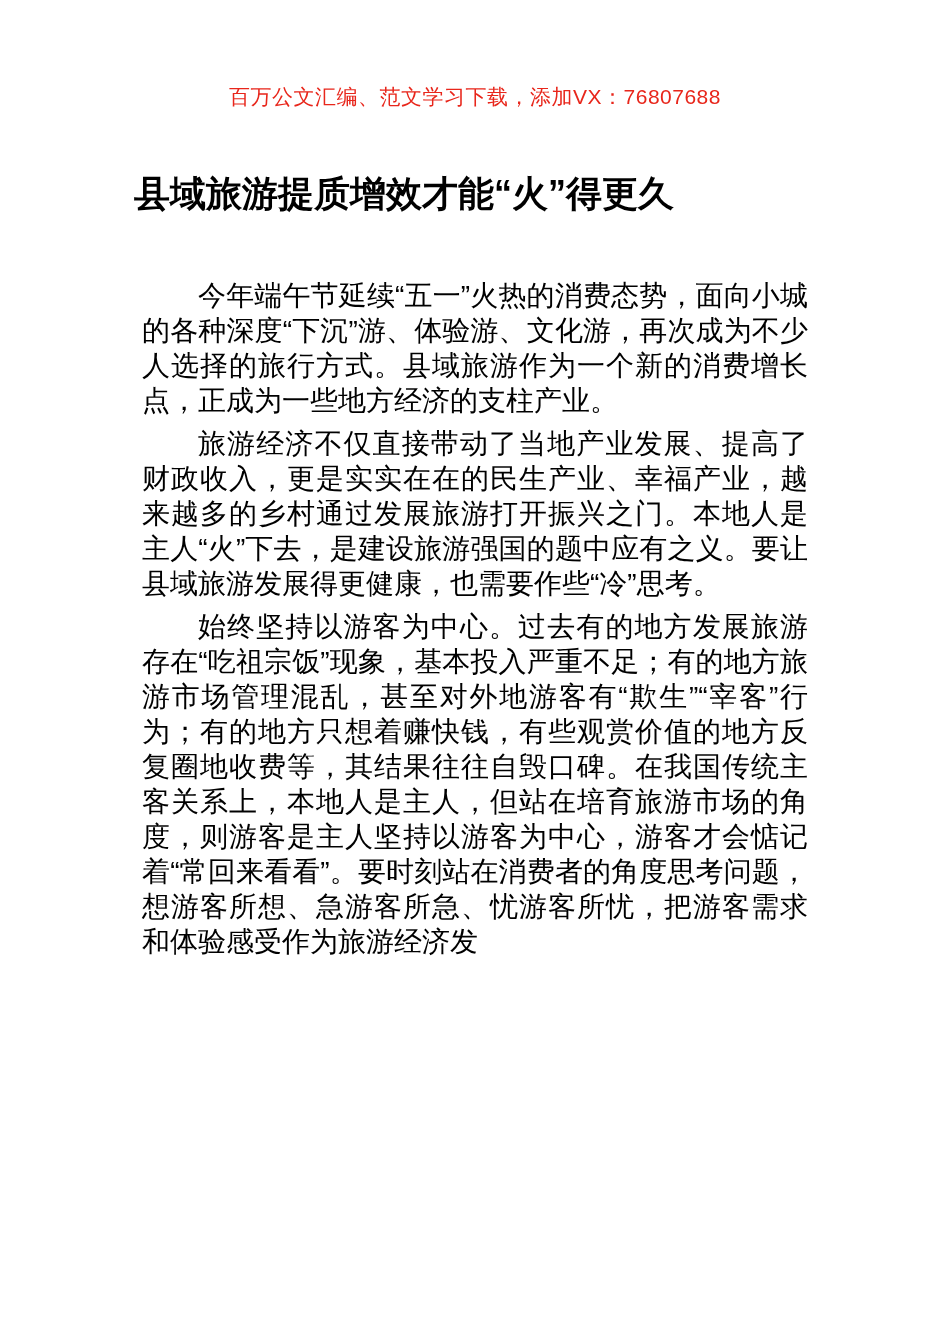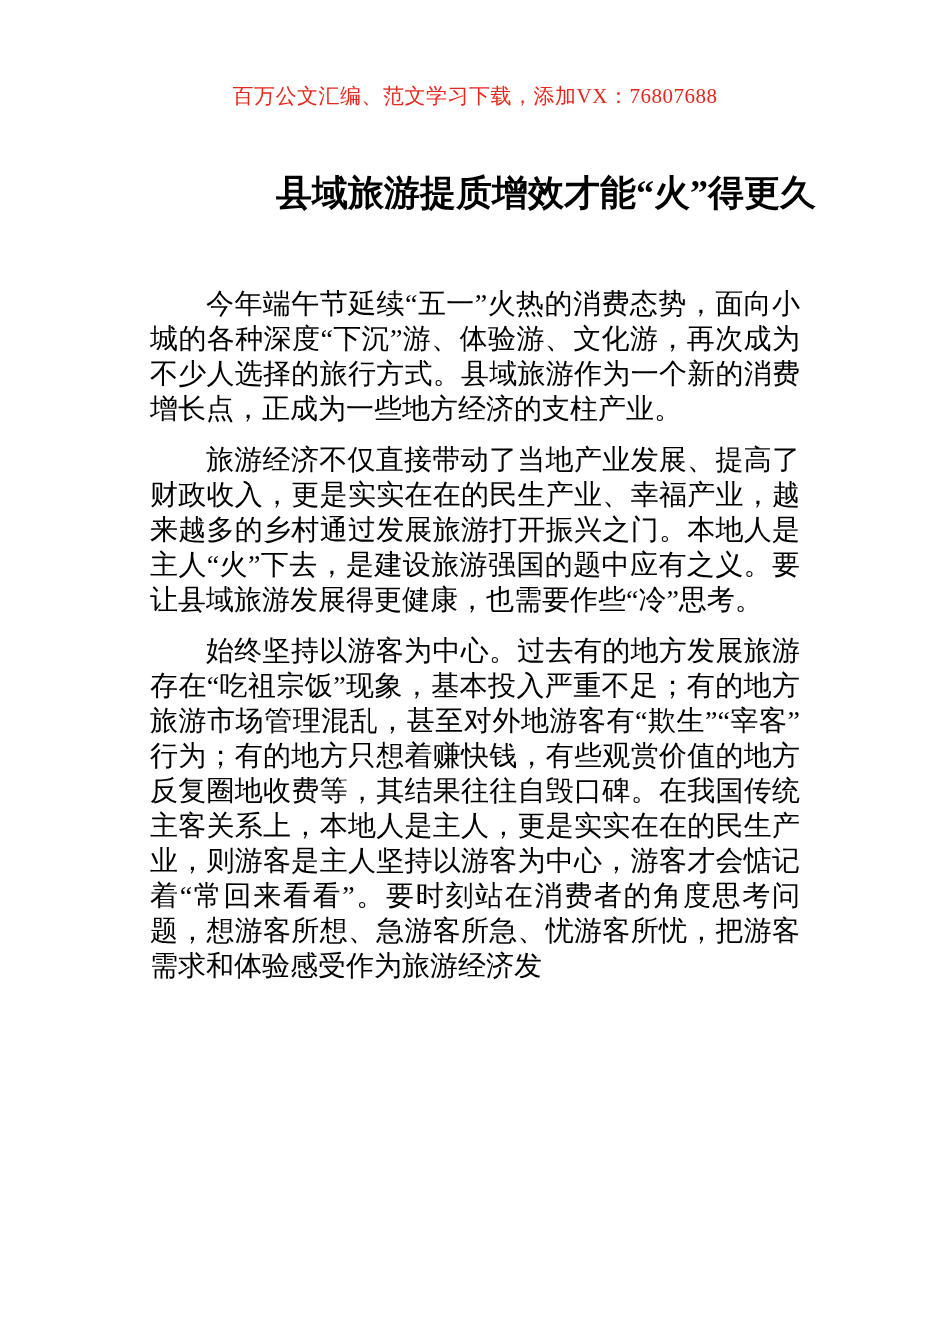--- a/index.html
+++ b/index.html
@@ -6,72 +6,72 @@
     margin: 0;
     padding: 0;
     background: #ffffff;
   }
   .page {
     position: relative;
     width: 950px;
     height: 1344px;
     background: #ffffff;
     overflow: hidden;
-    font-family: Liberation Serif, serif;
+    font-family: Liberation Sans, sans-serif;
     color: #000000;
   }
   .notice {
     position: absolute;
     top: 84px;
     left: 0;
     width: 100%;
     text-align: center;
     font-size: 21px;
     line-height: 1.2;
     color: #e8261b;
     letter-spacing: 0.5px;
   }
   .doc-title {
     position: absolute;
     top: 172px;
     left: 134px;
     width: 682px;
     margin: 0;
-    text-align: right;
+    text-align: left;
     font-size: 36px;
     font-weight: bold;
     line-height: 1.2;
     color: #000000;
   }
   .content {
     position: absolute;
     top: 270px;
     left: 134px;
     width: 682px;
     font-size: 28px;
     line-height: 35px;
     text-align: justify;
     text-justify: inter-ideograph;
     color: #000000;
   }
   .content p {
-    margin: 16px;
+    margin: 8px;
     padding: 0;
     text-indent: 2em;
     word-break: break-all;
   }
 </style>
 </head>
 <body>
 
 <div class="page">
 
   <div class="notice">百万公文汇编、范文学习下载，添加VX：76807688</div>
 
   <h1 class="doc-title">县域旅游提质增效才能“火”得更久</h1>
 
   <div class="content">
     <p>今年端午节延续“五一”火热的消费态势，面向小城的各种深度“下沉”游、体验游、文化游，再次成为不少人选择的旅行方式。县域旅游作为一个新的消费增长点，正成为一些地方经济的支柱产业。</p>
     <p>旅游经济不仅直接带动了当地产业发展、提高了财政收入，更是实实在在的民生产业、幸福产业，越来越多的乡村通过发展旅游打开振兴之门。本地人是主人“火”下去，是建设旅游强国的题中应有之义。要让县域旅游发展得更健康，也需要作些“冷”思考。</p>
-    <p>始终坚持以游客为中心。过去有的地方发展旅游存在“吃祖宗饭”现象，基本投入严重不足；有的地方旅游市场管理混乱，甚至对外地游客有“欺生”“宰客”行为；有的地方只想着赚快钱，有些观赏价值的地方反复圈地收费等，其结果往往自毁口碑。在我国传统主客关系上，本地人是主人，更是实实在在的民生产业，则游客是主人坚持以游客为中心，游客才会惦记着“常回来看看”。要时刻站在消费者的角度思考问题，想游客所想、急游客所急、忧游客所忧，把游客需求和体验感受作为旅游经济发</p>
+    <p>始终坚持以游客为中心。过去有的地方发展旅游存在“吃祖宗饭”现象，基本投入严重不足；有的地方旅游市场管理混乱，甚至对外地游客有“欺生”“宰客”行为；有的地方只想着赚快钱，有些观赏价值的地方反复圈地收费等，其结果往往自毁口碑。在我国传统主客关系上，本地人是主人，但站在培育旅游市场的角度，则游客是主人坚持以游客为中心，游客才会惦记着“常回来看看”。要时刻站在消费者的角度思考问题，想游客所想、急游客所急、忧游客所忧，把游客需求和体验感受作为旅游经济发</p>
   </div>
 
 </div>
 
 </body></html>

